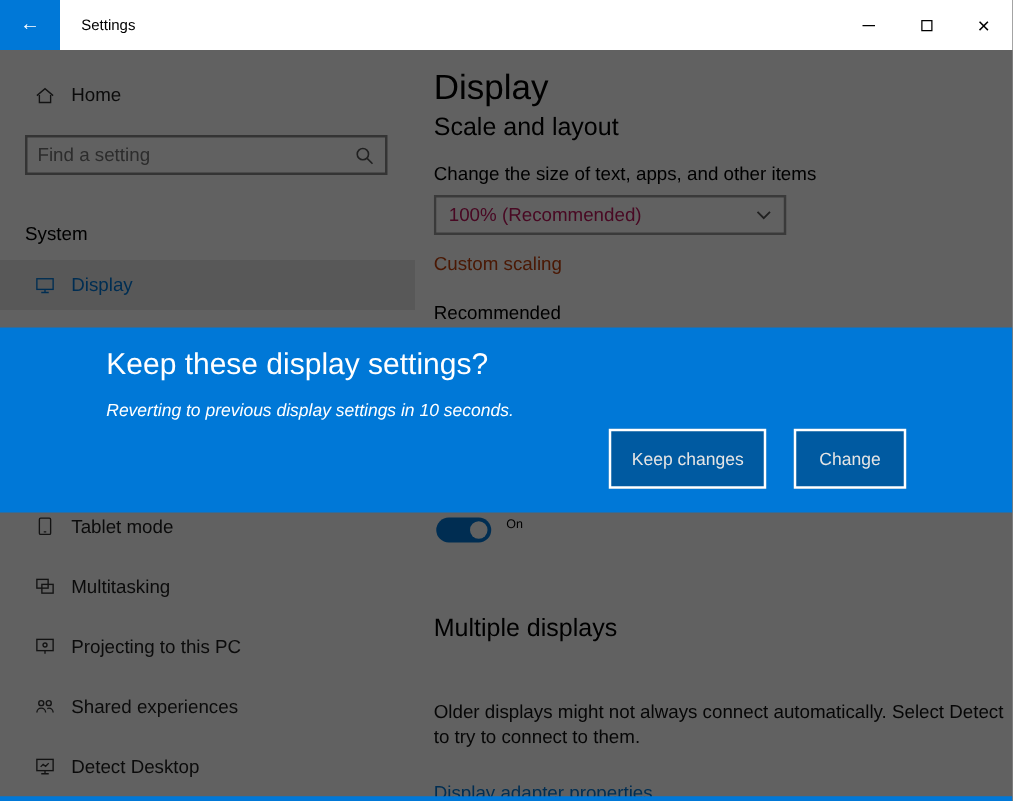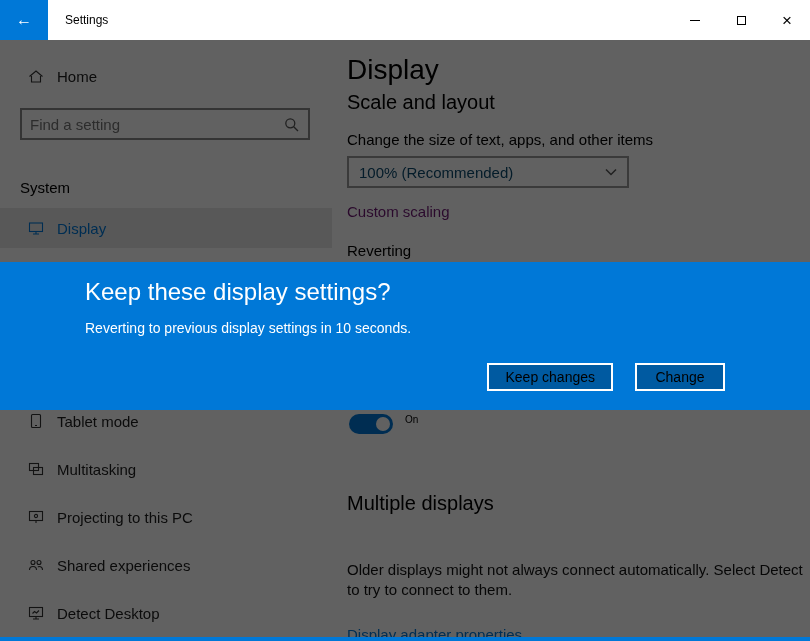--- a/index.html
+++ b/index.html
@@ -28,40 +28,40 @@
   .search-box input { flex:1; border:none; outline:none; font-size:15px; padding:0 8px; color:#333; background:transparent; min-width:0; font-family:inherit; }
   .search-box .mag { margin-right:9px; display:flex; }
 
   
   .page-title { position:absolute; left:347px; top:54px; font-size:28px; font-weight:300; color:#000; z-index:2; background:#fff; padding-right:30px; }
   .scroll-clip { position:absolute; left:347px; top:88px; right:0; bottom:0; overflow:hidden; z-index:1; }
   .h2 { font-size:20px; font-weight:400; color:#000; position:absolute; left:0;margin-top:16px; }
   .scale-heading { top:-13px; }
   .field-label { position:absolute; left:0; font-size:15px; color:#000; }
   .change-size-label { top:43px; }
-  .dropdown { position:absolute; left:0; top:68px; width:282px; height:32px; border:2px solid #999; background:#fff; display:flex; align-items:center; justify-content:space-between; padding:0 10px; font-size:15px; color:#0c4a6e; cursor:pointer; }
-  .custom-scaling { position:absolute; left:0; top:115px; font-size:15px; color:#701a75; cursor:pointer; }
+  .dropdown { position:absolute; left:0; top:68px; width:282px; height:32px; border:2px solid #999; background:#fff; display:flex; align-items:center; justify-content:space-between; padding:0 10px; font-size:15px; color:#be185d; cursor:pointer; }
+  .custom-scaling { position:absolute; left:0; top:115px; font-size:15px; color:#c2410c; cursor:pointer; }
   .resolution-label { top:154px; }
   .toggle { position:absolute; left:2px; top:326px; width:44px; height:20px; border-radius:10px; background:var(--accent); cursor:pointer; }
   .toggle .knob { position:absolute; right:3px; top:3px; width:14px; height:14px; border-radius:50%; background:#fff; }
   .toggle-label { position:absolute; left:58px; top:326px; font-size:10px; color:#000; }
   .multiple-heading { top:388px; }
   .multiple-desc { position:absolute; left:0; top:432px; width:460px; font-size:15px; line-height:20px; color:#111;margin-top:40px; }
   .detect-btn { position:absolute; left:0; top:482px; width:90px; height:30px; background:#cccccc; border:none; font-size:15px; color:#000; font-family:inherit; cursor:pointer; }
   .adapter-link { position:absolute; left:0; top:538px; font-size:15px; color:var(--accent); cursor:pointer; }
 
   
   .dim { position:absolute; left:0; top:40px; right:0; bottom:0; background:rgba(0,0,0,0.62); z-index:10; }
 
   
   .dialog { position:absolute; left:0; top:262px; width:810px; height:148px; background:var(--accent); z-index:20; color:#fff; }
   .dialog-title { position:absolute; left:85px; top:16px; font-size:24px; font-weight:300; }
-  .dialog-sub { position:absolute; left:85px; top:58px; font-size:14px; }
+  .dialog-sub { position:absolute; left:85px; top:58px; font-size:14px;font-style:italic; }
   .dialog-buttons { position:absolute; right:85px; bottom:19px; display:flex; gap:22px; }
-  .dlg-btn { height:28px; border:2px solid #fff; background:rgba(0,0,0,0.25); color:#000000; font-size:14px; font-family:inherit; padding:0 16px; cursor:pointer; }
+  .dlg-btn { height:48px; border:2px solid #fff; background:rgba(0,0,0,0.25); color:#e5e5e5; font-size:14px; font-family:inherit; padding:0 16px; cursor:pointer; }
   .dlg-btn.keep { min-width:122px; }
   .dlg-btn.revert { min-width:90px; }
 
   .bottom-strip { position:absolute; left:0; top:637px; width:810px; height:4px; background:var(--accent); z-index:30; }
 </style>
 </head>
 <body>
 
 <div class="window">
 
@@ -158,21 +158,21 @@
     <div class="field-label change-size-label">Change the size of text, apps, and other items</div>
 
     <div class="dropdown">
       <span>100% (Recommended)</span>
       <svg width="12" height="8" viewBox="0 0 12 8" fill="none" stroke="#555" stroke-width="1.5">
           <path d="M1 1.5 6 6.5 11 1.5"></path>
         </svg>
     </div>
 
     <div class="custom-scaling">Custom scaling</div>
-    <div class="field-label resolution-label">Reverting</div>
+    <div class="field-label resolution-label">Recommended</div>
 
     <div class="toggle">
       <span class="knob"></span>
     </div>
     <div class="toggle-label">On</div>
 
     <h2 class="h2 multiple-heading">Multiple displays</h2>
     <p class="multiple-desc">Older displays might not always connect automatically. Select Detect to try to connect to them.</p>
     <div class="adapter-link">Display adapter properties</div>
   </div>

